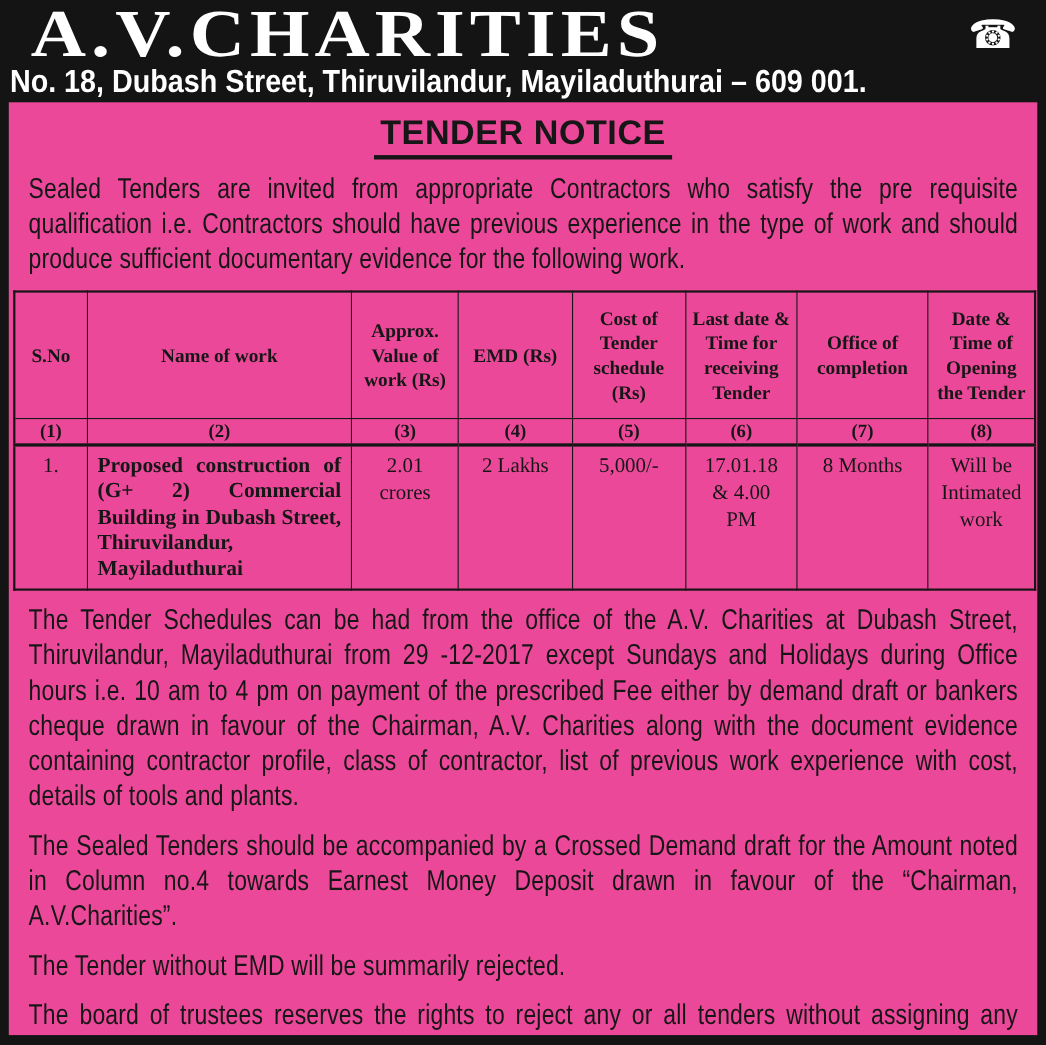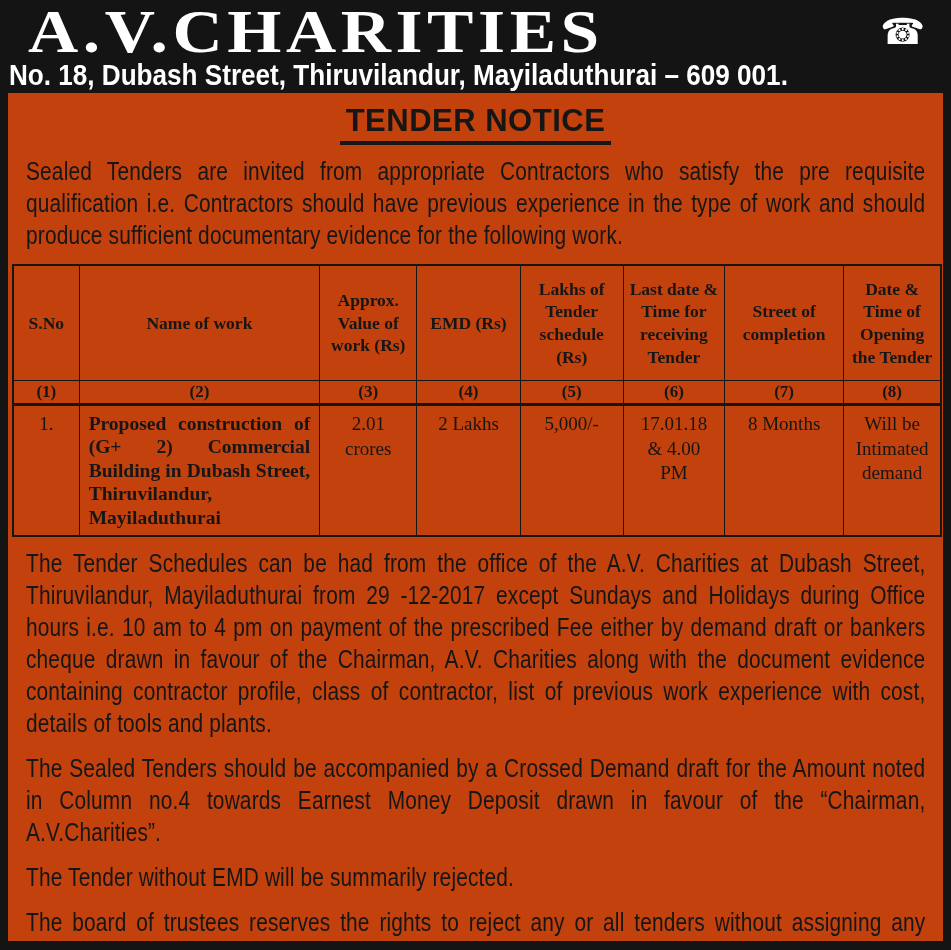--- a/index.html
+++ b/index.html
@@ -31,21 +31,21 @@
   .address-line {
     color:#ffffff; font-weight:bold; font-size:29px; line-height:30px;
     white-space:nowrap; width:1030px;
     transform:scaleX(0.90); transform-origin:left top;
     padding-left:10px;
   }
 
   
   .panel {
     position:absolute; left:8px; right:8px; top:93px; bottom:9px;
-    background:#c2410c; padding:6px 18px 0 18px; overflow:hidden;
+    background:#ec4899; padding:6px 18px 0 18px; overflow:hidden;
   }
 
   .notice-title-wrap { text-align:center; margin:4px 0 10px 0; }
   .notice-title {
     display:inline-block;
     font-weight:bold; font-size:31px; letter-spacing:0.5px;
     border-bottom:4px solid #161616; padding:0 6px 2px 6px;
   }
 
   .para {
@@ -115,44 +115,44 @@
           <col style="width:101px">
           <col style="width:119px">
           <col style="width:97px">
       </colgroup>
       <tbody>
         <tr class="head-row">
           <th>S.No</th>
           <th>Name of work</th>
           <th>Approx. Value of work (Rs)</th>
           <th>EMD (Rs)</th>
-          <th>Lakhs of Tender schedule (Rs)</th>
+          <th>Cost of Tender schedule (Rs)</th>
           <th>Last date &amp; Time for receiving Tender</th>
-          <th>Street of completion</th>
+          <th>Office of completion</th>
           <th>Date &amp; Time of Opening the Tender</th>
         </tr>
         <tr class="num-row">
           <td>(1)</td>
           <td>(2)</td>
           <td>(3)</td>
           <td>(4)</td>
           <td>(5)</td>
           <td>(6)</td>
           <td>(7)</td>
           <td>(8)</td>
         </tr>
         <tr class="data-row">
           <td>1.</td>
           <td class="cell-work">Proposed construction of (G+ 2) Commercial Building in Dubash Street, Thiruvilandur, Mayiladuthurai</td>
           <td><span class="narrow-58">2.01 crores</span></td>
           <td>2 Lakhs</td>
           <td>5,000/-</td>
           <td><span class="narrow-84">17.01.18 &amp; 4.00 PM</span></td>
           <td>8 Months</td>
-          <td><span class="narrow-84">Will be Intimated demand</span></td>
+          <td><span class="narrow-84">Will be Intimated work</span></td>
         </tr>
       </tbody>
     </table>
 
     <p class="para">The Tender Schedules can be had from the office of the A.V. Charities at Dubash Street, Thiruvilandur, Mayiladuthurai from 29 -12-2017 except Sundays and Holidays during Office hours i.e. 10 am to 4 pm on payment of the prescribed Fee either by demand draft or bankers cheque drawn in favour of the Chairman, A.V. Charities along with the document evidence containing contractor profile, class of contractor, list of previous work experience with cost, details of tools and plants.</p>
     <p class="para">The Sealed Tenders should be accompanied by a Crossed Demand draft for the Amount noted in Column no.4 towards Earnest Money Deposit drawn in favour of the “Chairman, A.V.Charities”.</p>
     <p class="para gap-top">The Tender without EMD will be summarily rejected.</p>
     <p class="para">The board of trustees reserves the rights to reject any or all tenders without assigning any reason thereof.</p>
 
   </main>

